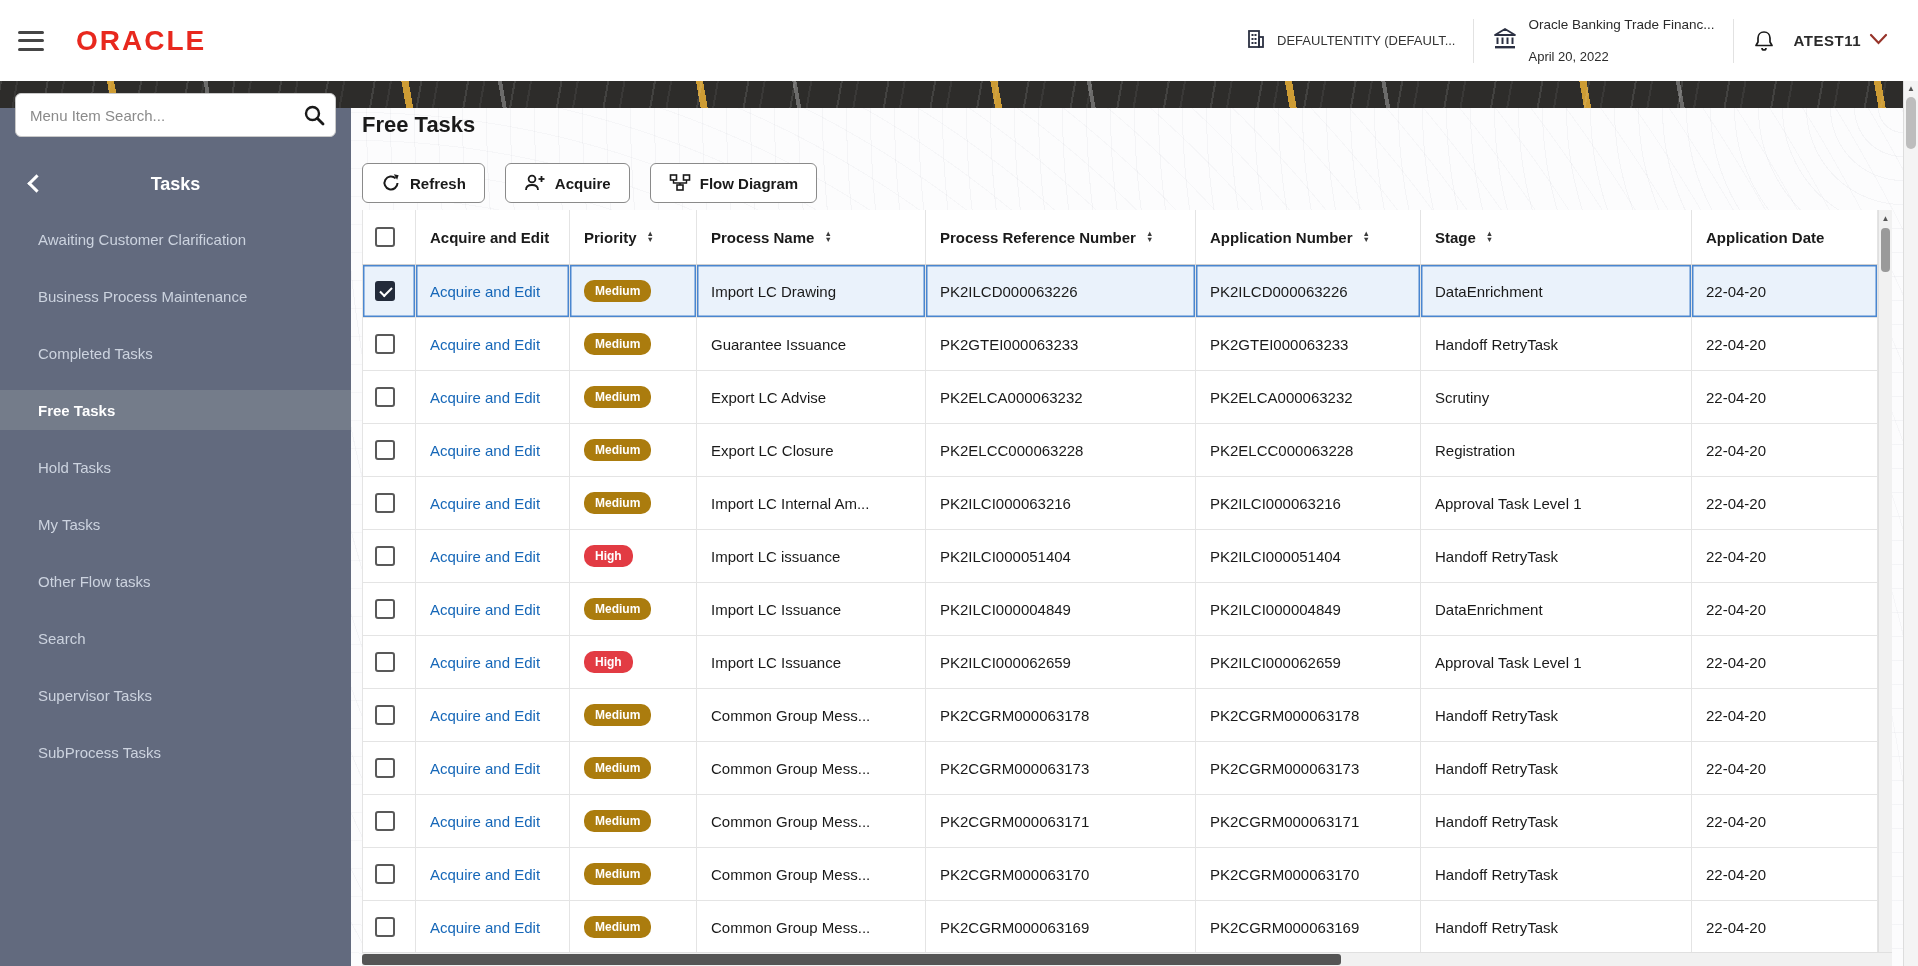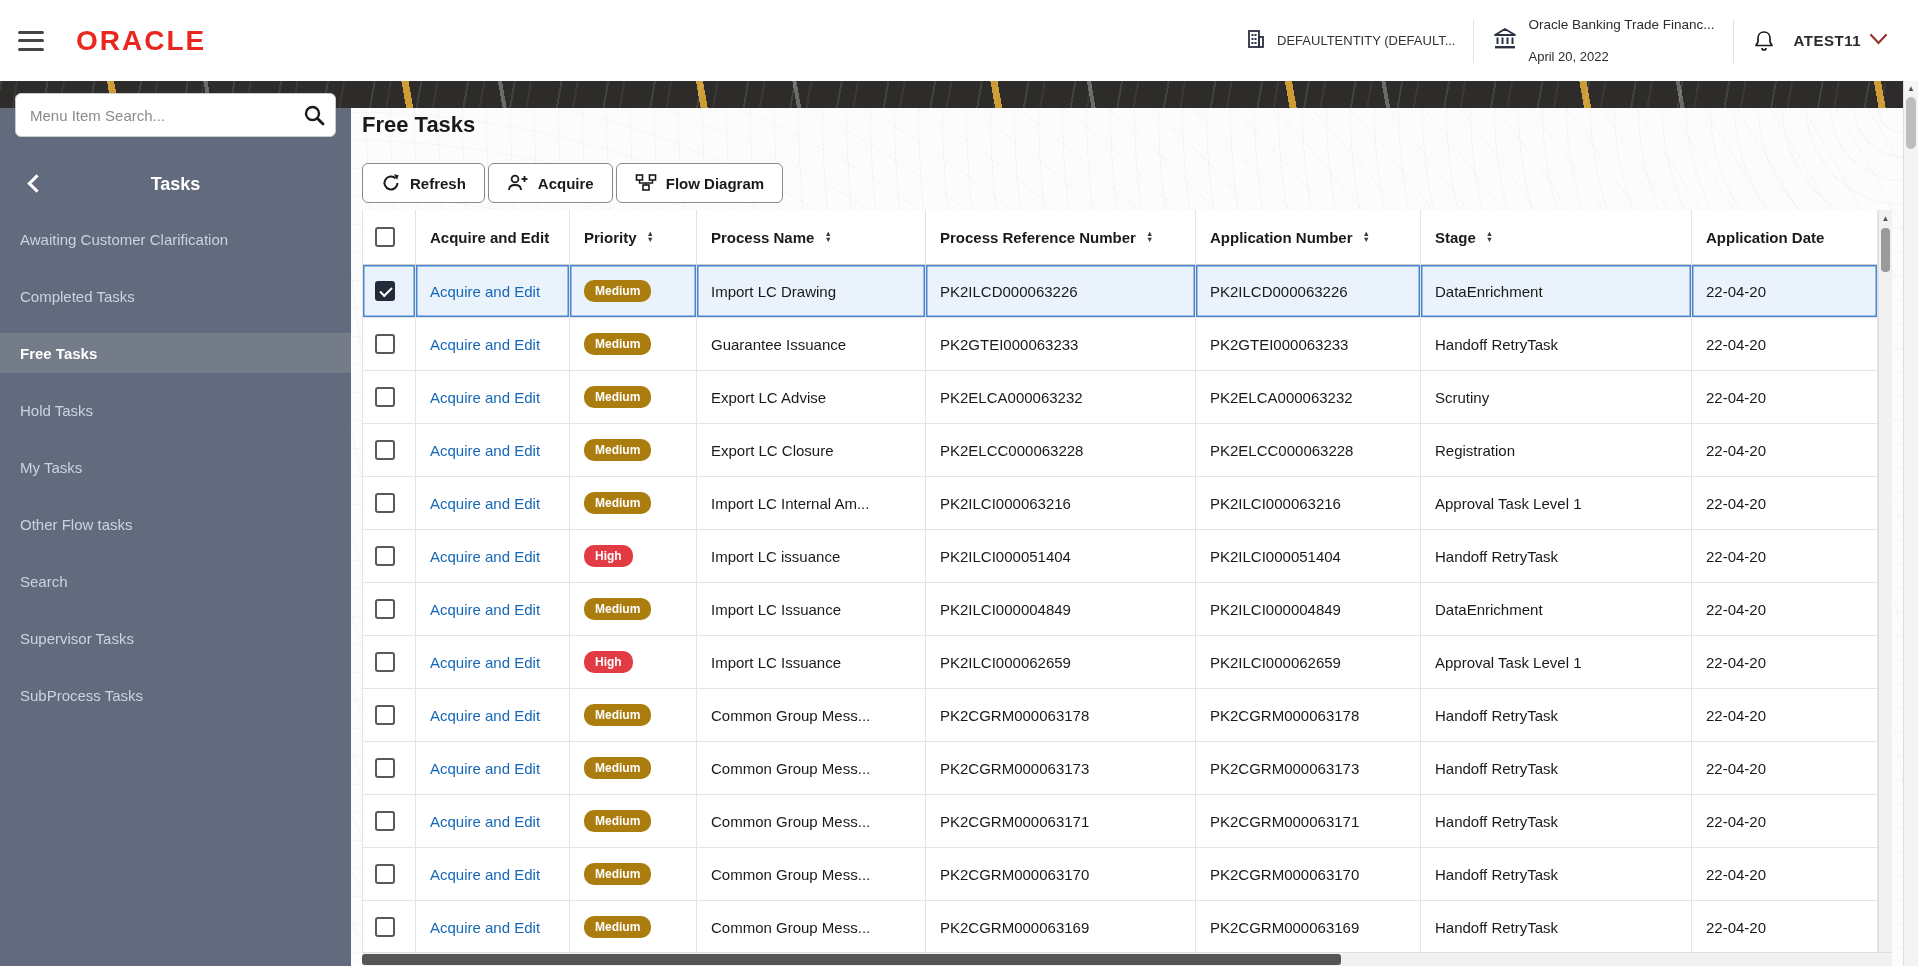--- a/index.html
+++ b/index.html
@@ -44,34 +44,34 @@
     border-radius:2px; padding:0 46px 0 14px; font-size:15px; color:#444;
     font-family:"Liberation Sans", sans-serif; }
   .search-box input::placeholder { color:#8a8a8a; }
   .search-ic { position:absolute; right:10px; top:10px; cursor:pointer; }
   .side-head { position:absolute; top:86px; left:0; right:0; height:34px; }
   .side-back { position:absolute; left:30px; top:10px; width:13px; height:13px;
     border-left:3px solid #fff; border-bottom:3px solid #fff; transform:rotate(45deg); cursor:pointer; }
   .side-title { display:block; text-align:center; line-height:34px; color:#fff;
     font-size:18px; font-weight:bold; }
   .side-nav { position:absolute; top:138px; left:0; right:0; }
-  .side-item { height:40px; display:flex; align-items:center; padding-left:20px; margin-bottom:17px;
+  .side-item { height:40px; display:flex; align-items:center; padding-left:38px; margin-bottom:17px;
     color:#ccd3df; font-size:15px; cursor:pointer; white-space:nowrap; }
   .side-item.active { background:var(--sidebar-active,#747c8a); color:#fff; font-weight:bold; }
 
   
   .main { position:absolute; top:108px; left:351px; right:15px; bottom:0; z-index:2;
     background-color:#fcfcfd;
     background-image:
       repeating-radial-gradient(circle at 100% 0%, rgba(90,95,120,0.05) 0 1px, transparent 1px 24px),
       repeating-radial-gradient(circle at 0% 105%, rgba(90,95,120,0.04) 0 1px, transparent 1px 28px);
   }
   .page-title { position:absolute; top:4px; left:11px; font-size:22px; font-weight:bold; color:#1a1a1a; }
 
-  .toolbar { position:absolute; top:55px; left:11px; display:flex; gap:3px; }
+  .toolbar { position:absolute; top:55px; left:11px; display:flex; gap:20px; }
   .tb-btn { display:flex; align-items:center; gap:9px; height:40px; padding:0 18px;
     background:#fff; border:1px solid #8a8a8a; border-radius:6px; cursor:pointer;
     font-family:"Liberation Sans", sans-serif; font-size:15px; font-weight:bold; color:#1a1a1a; }
   .tb-ic { display:flex; align-items:center; }
 
   .table-wrap { position:absolute; top:102px; left:11px; width:1530px; bottom:14px;
     overflow:hidden; background:#fff; }
   table { border-collapse:separate; border-spacing:0; table-layout:fixed; width:1516px; background:#fff; }
   th, td { border-right:1px solid #e4e4e4; border-bottom:1px solid #e4e4e4;
     padding:0 14px; text-align:left; overflow:hidden; white-space:nowrap; }
@@ -189,20 +189,21 @@
             <line x1="14.5" y1="14.5" x2="20" y2="20" stroke="#1a1a1a" stroke-width="2.8" stroke-linecap="round"></line>
           </svg>
       </span>
     </div>
     <div class="side-head">
       <span class="side-back"></span>
       <span class="side-title">Tasks</span>
     </div>
     <nav class="side-nav">
         <div class="side-item">Awaiting Customer Clarification</div>
+        <div class="side-item">Business Process Maintenance</div>
         <div class="side-item">Completed Tasks</div>
         <div class="side-item active">Free Tasks</div>
         <div class="side-item">Hold Tasks</div>
         <div class="side-item">My Tasks</div>
         <div class="side-item">Other Flow tasks</div>
         <div class="side-item">Search</div>
         <div class="side-item">Supervisor Tasks</div>
         <div class="side-item">SubProcess Tasks</div>
       </nav>
   </aside>

